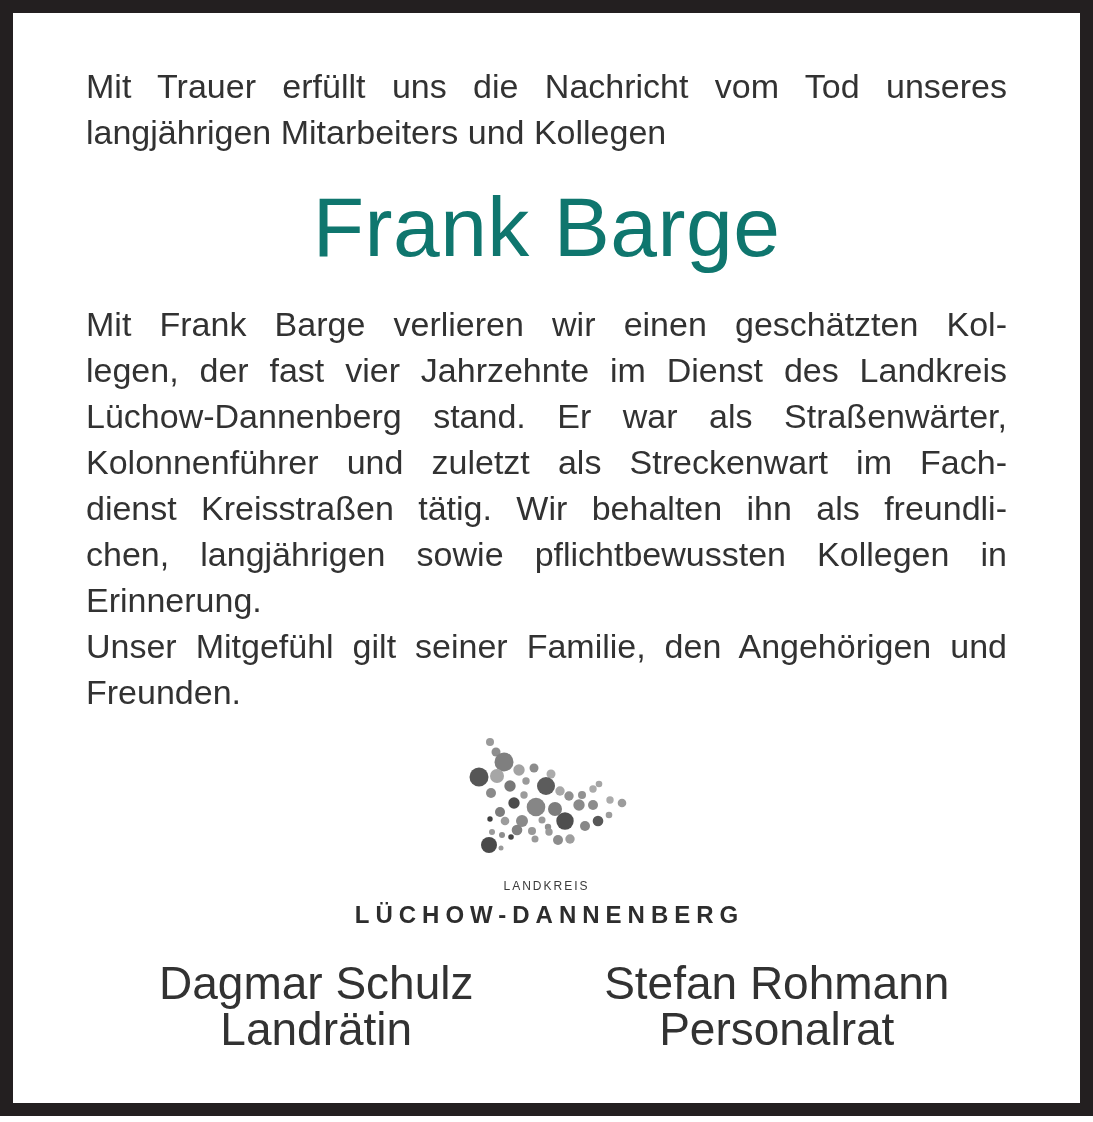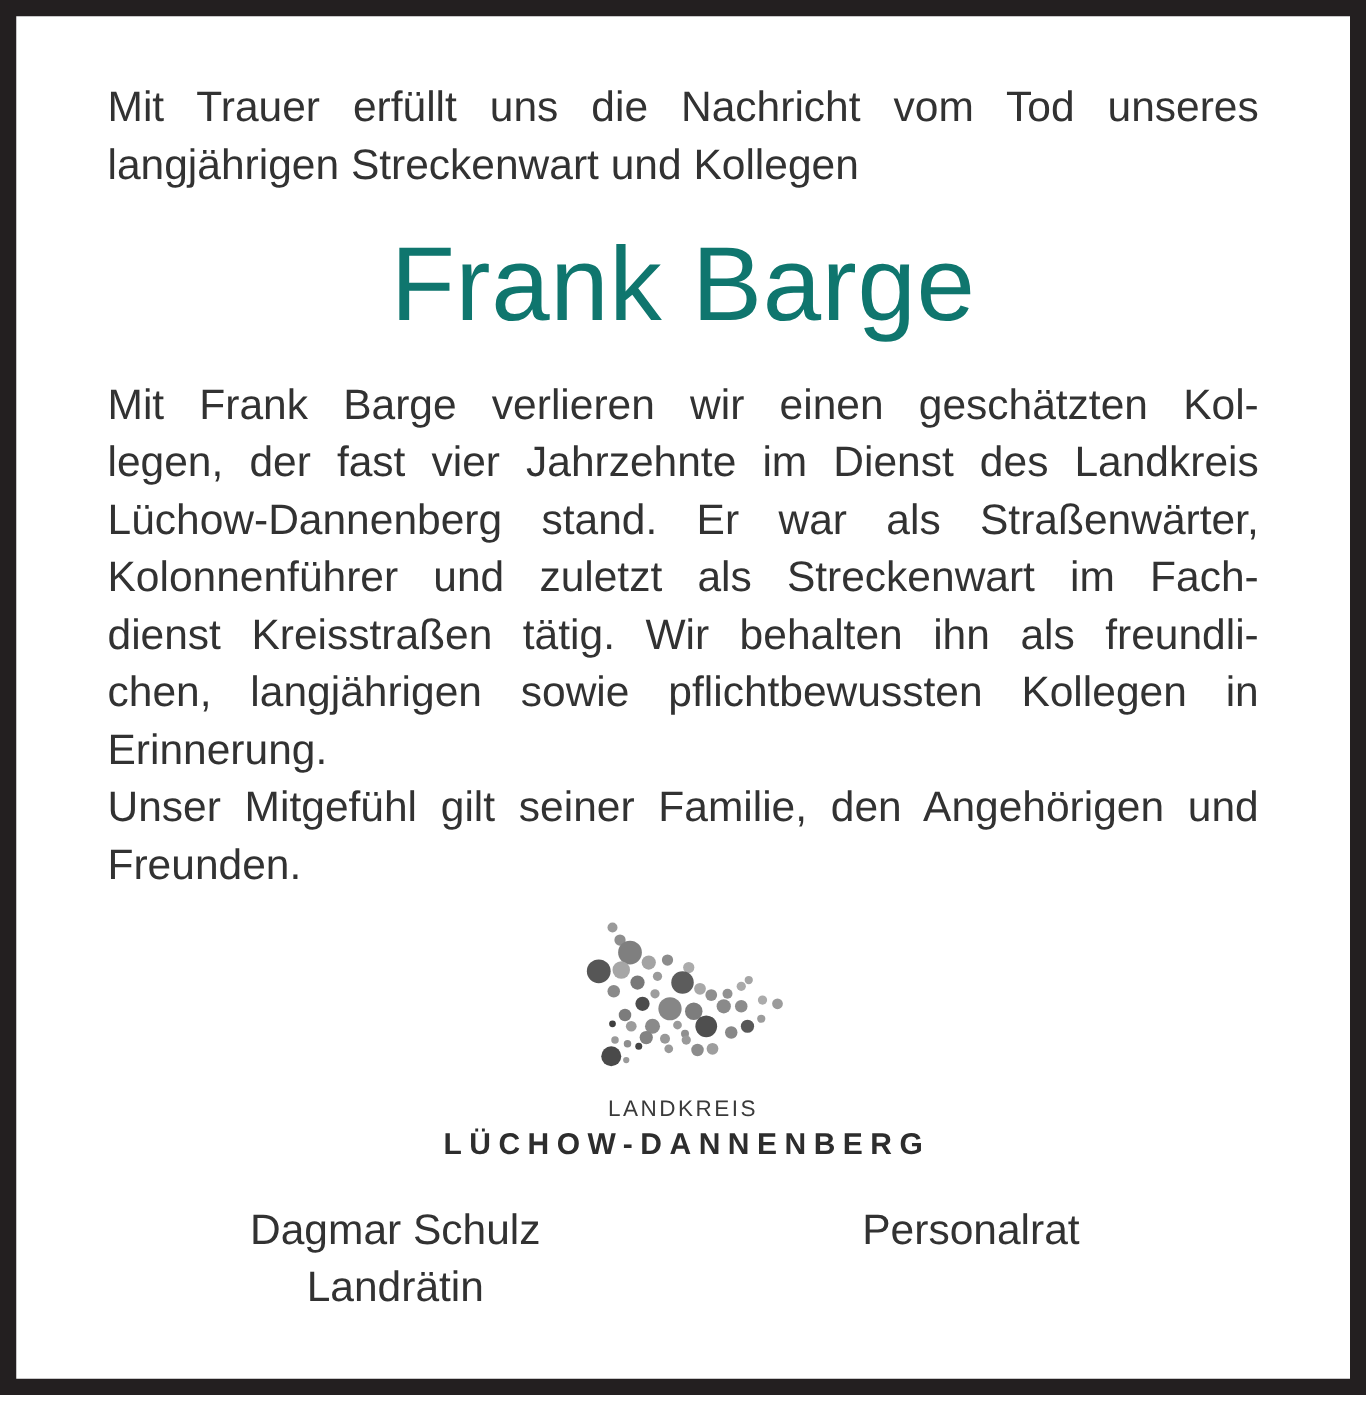--- a/index.html
+++ b/index.html
@@ -52,21 +52,21 @@
     margin-top: 12px;
     text-align: center;
   }
   .logo-block svg {
     display: inline-block;
     width: 200px;
     height: 140px;
   }
   .org-line1 {
     margin-top: 4px;
-    font-size: 18px;
+    font-size: 12px;
     line-height: 22px;
     letter-spacing: 2px;
     text-align: center;
     color: var(--org-text);
     font-weight: 400;
   }
   .org-line2 {
     margin-top: 3px;
     font-size: 24px;
     line-height: 30px;
@@ -75,34 +75,34 @@
     padding-left: 6px; 
     color: #2d2d2d;
   }
   .signatures {
     margin-top: 30px;
     display: grid;
     grid-template-columns: 1fr 1fr;
   }
   .signatory {
     text-align: center;
-    font-size: 34px;
+    font-size: 46px;
     line-height: 46px;
     font-weight: 300;
   }
 </style>
 </head>
 <body>
 
 <div class="card">
   <div class="content">
 
     <div class="textblock intro">
         <div class="line">Mit Trauer erfüllt uns die Nachricht vom Tod unseres</div>
-        <div class="line">langjährigen Streckenwart und Kollegen</div>
+        <div class="line">langjährigen Mitarbeiters und Kollegen</div>
       </div>
 
     <h1 class="name">Frank Barge</h1>
 
     <div class="textblock body-text">
         <div class="line">Mit Frank Barge verlieren wir einen geschätzten Kol-</div>
         <div class="line">legen, der fast vier Jahrzehnte im Dienst des Landkreis</div>
         <div class="line">Lüchow-Dannenberg stand. Er war als Straßenwärter,</div>
         <div class="line">Kolonnenführer und zuletzt als Streckenwart im Fach-</div>
         <div class="line">dienst Kreisstraßen tätig. Wir behalten ihn als freundli-</div>
@@ -167,18 +167,19 @@
       <div class="org-line1">LANDKREIS</div>
       <div class="org-line2">LÜCHOW-DANNENBERG</div>
     </div>
 
     <div class="signatures">
       <div class="signatory">
         <div>Dagmar Schulz</div>
         <div>Landrätin</div>
       </div>
       <div class="signatory">
+        <div>Stefan Rohmann</div>
         <div>Personalrat</div>
       </div>
     </div>
 
   </div>
 </div>
 
 </body></html>

